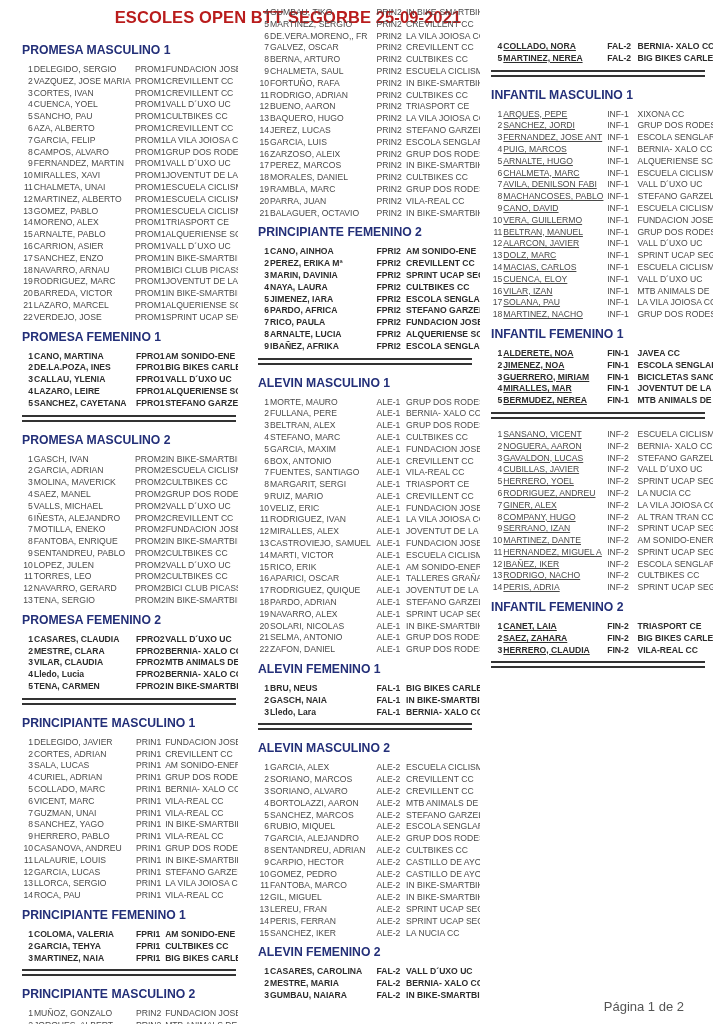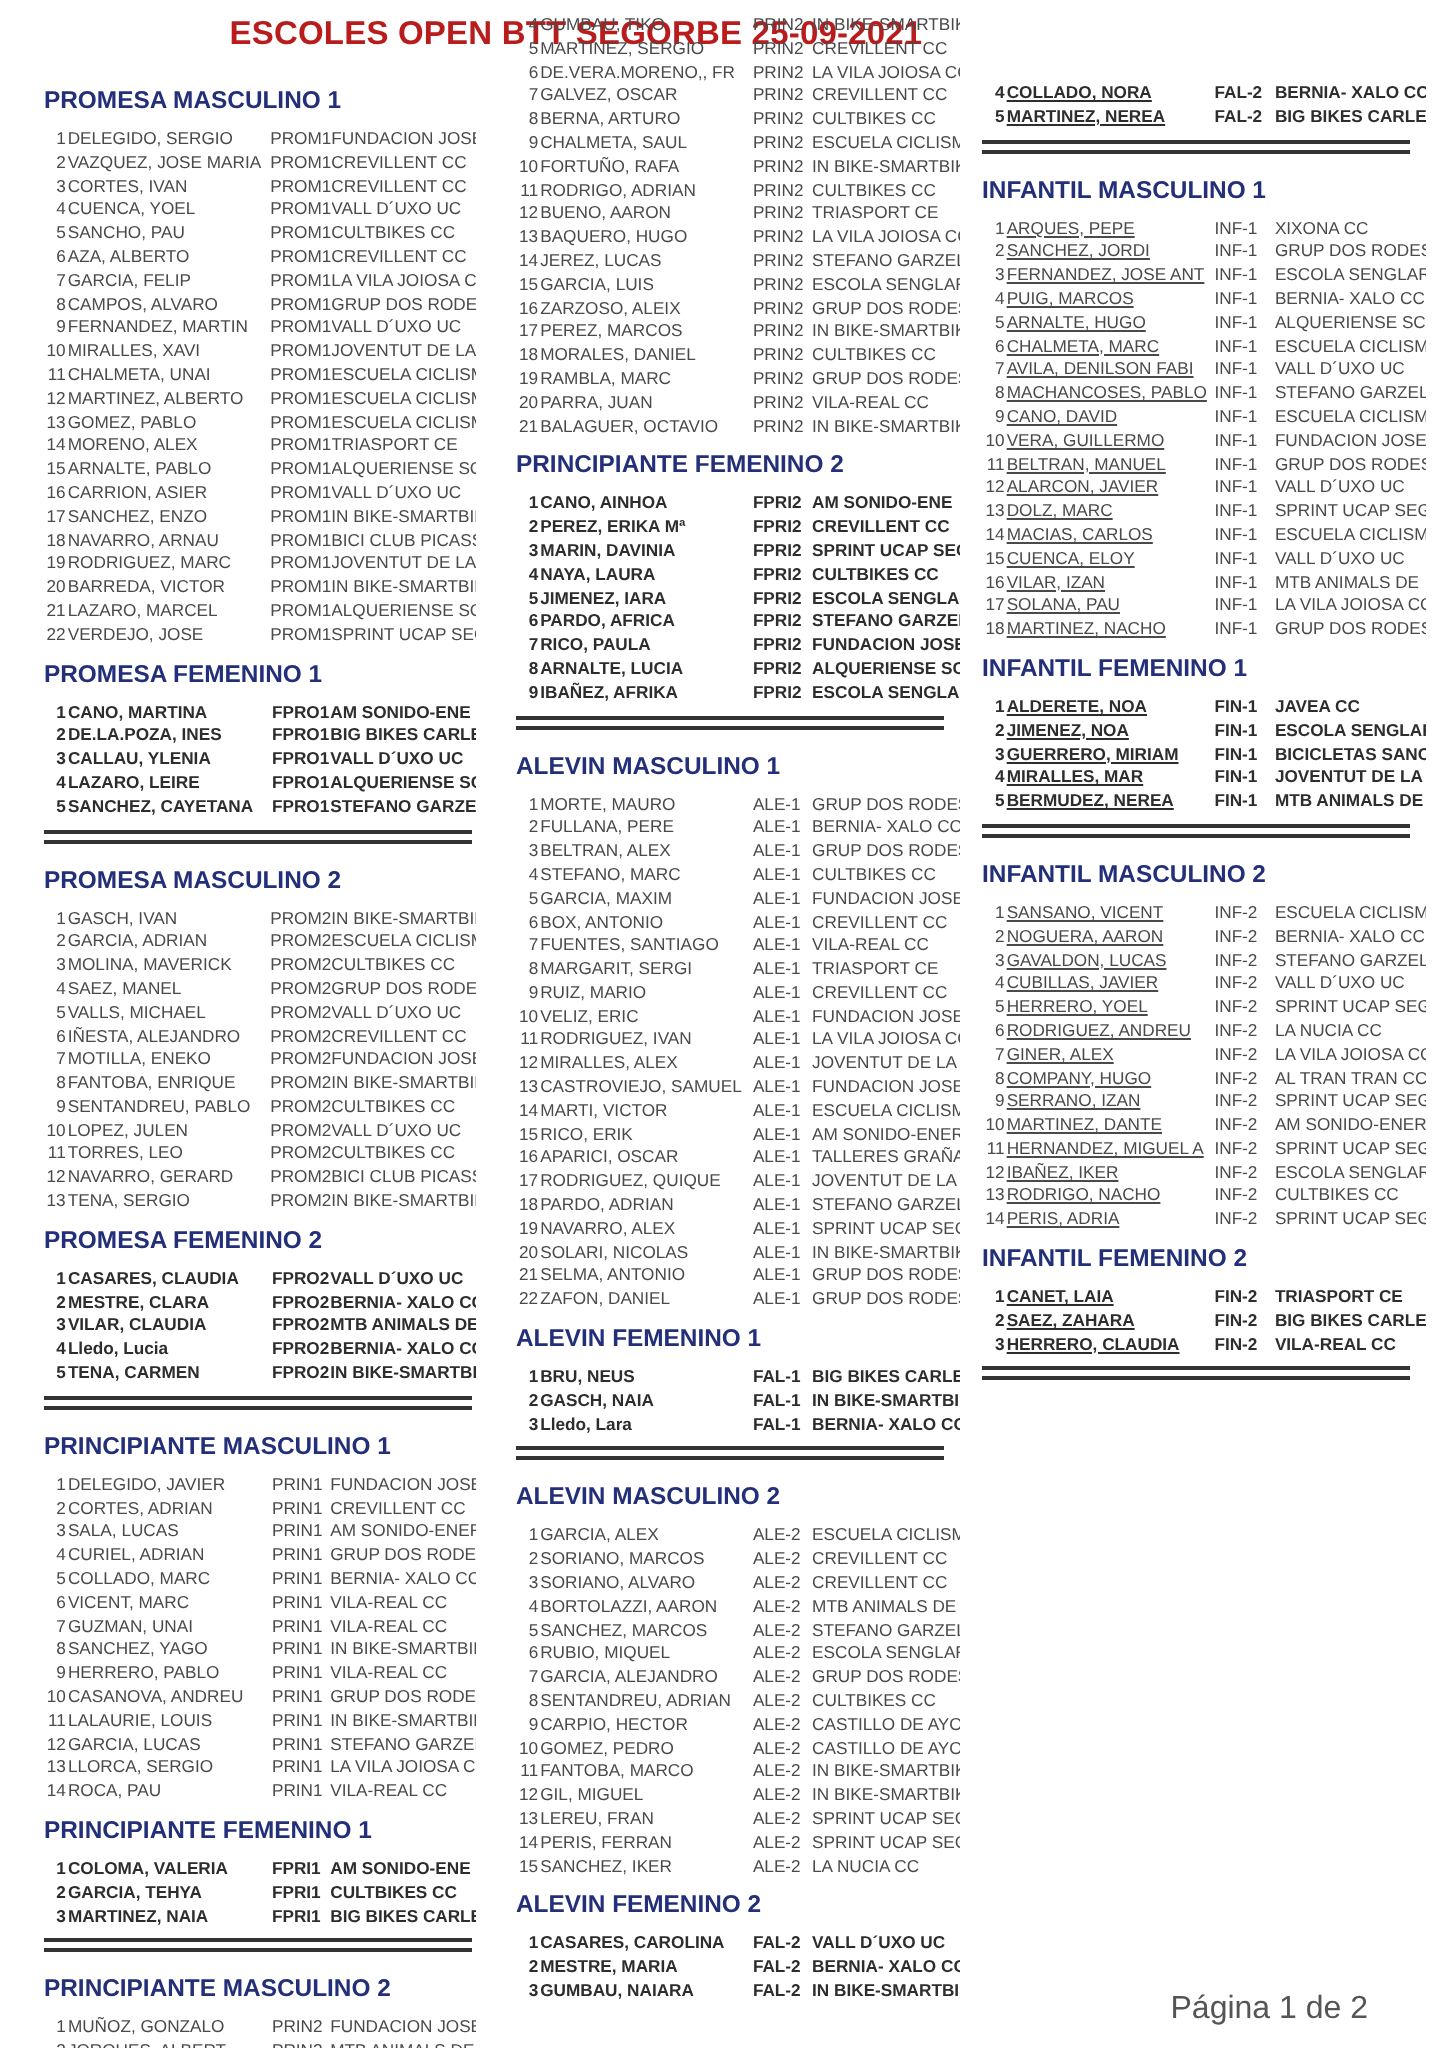--- a/index.html
+++ b/index.html
@@ -19,21 +19,21 @@
   .row.bold { font-weight: bold; color: #2d2d2d; }
   .num { display: inline-block; text-align: right; width: 12px; }
   .name { display: inline-block; width: 112px; overflow: hidden; padding-left: 1px; }
   .cat { display: inline-block; width: 32px; }
   .club { display: inline-block; width: 80px; overflow: hidden; }
   .col2 .name { width: 115px; }
   .col3 .name { width: 110px; text-decoration: underline; }
   .dbl { height: 3px; border-top: 2px solid #333; border-bottom: 2px solid #333;
          margin: 5px 0 10px 0; width: 214px; }
   .gap { height: 5px; }
-  .footer { position: absolute; right: 40px; bottom: 10px; font-size: 16px; color: #555; }
+  .footer { position: absolute; right: 40px; bottom: 10px; font-size: 13px; color: #555; }
 </style>
 </head>
 <body>
 
 <div class="title">ESCOLES OPEN BTT SEGORBE 25-09-2021</div>
 
 <div class="col col1">
     <div class="section">
       <div class="sec-title">PROMESA MASCULINO 1</div>
       <div class="row">
@@ -1047,21 +1047,20 @@
       </div>
       <div class="row bold">
         <span class="num">5</span>
         <span class="name">BERMUDEZ, NEREA</span>
         <span class="cat">FIN-1</span>
         <span class="club">MTB ANIMALS DE</span>
       </div>
       <div class="dbl"></div>
     </div>
     <div class="section">
-      <div class="sec-title">INFANTIL MASCULINO 2</div>
       <div class="row">
         <span class="num">1</span>
         <span class="name">SANSANO, VICENT</span>
         <span class="cat">INF-2</span>
         <span class="club">ESCUELA CICLISM</span>
       </div>
       <div class="row">
         <span class="num">2</span>
         <span class="name">NOGUERA, AARON</span>
         <span class="cat">INF-2</span>

